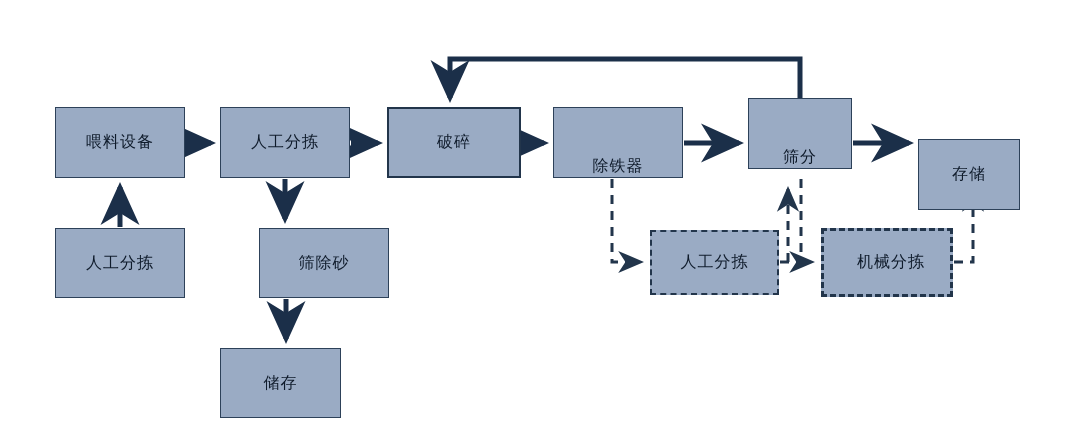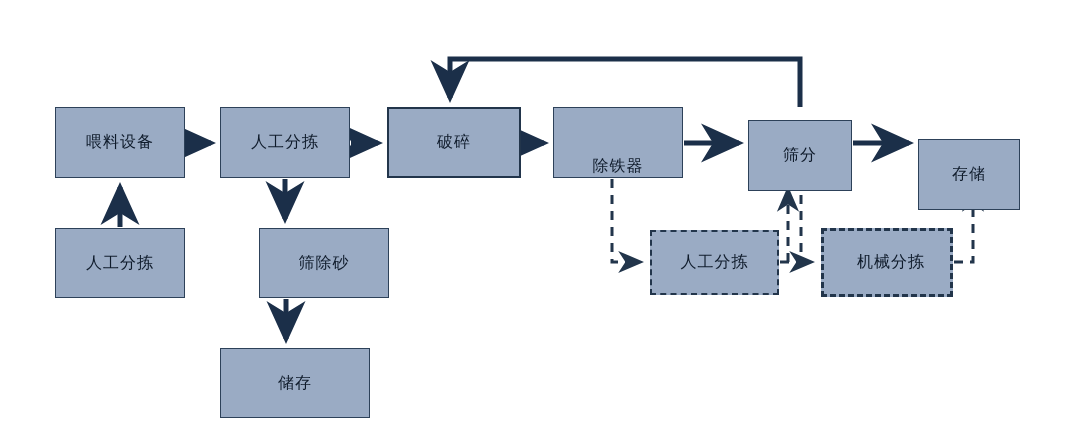--- a/index.html
+++ b/index.html
@@ -134,37 +134,37 @@
   </div>
 
   <div class="node emph" style="left:387px; top:107px; width:134px; height:71px;">
     <span class="node-label">破碎</span>
   </div>
 
   <div class="node" style="left:553px; top:107px; width:130px; height:71px;align-items:flex-end;">
     <span class="node-label">除铁器</span>
   </div>
 
-  <div class="node" style="left:748px; top:120px; width:104px; height:71px;">
+  <div class="node" style="left:748px; top:98px; width:104px; height:71px;align-items:flex-end;">
     <span class="node-label">筛分</span>
   </div>
 
   <div class="node" style="left:918px; top:107px; width:102px; height:71px;margin-top:32px;">
     <span class="node-label">存储</span>
   </div>
 
   <div class="node" style="left:55px; top:228px; width:130px; height:70px;">
     <span class="node-label">人工分拣</span>
   </div>
 
   <div class="node" style="left:220px; top:228px; width:130px; height:70px;margin-left:39px;">
     <span class="node-label">筛除砂</span>
   </div>
 
-  <div class="node" style="left:220px; top:348px; width:150px; height:70px;">
+  <div class="node" style="left:220px; top:348px; width:121px; height:70px;">
     <span class="node-label">储存</span>
   </div>
 
   <div class="node dashed" style="left:650px; top:230px; width:129px; height:65px;">
     <span class="node-label">人工分拣</span>
   </div>
 
   <div class="node dashed-thick" style="left:821px; top:228px; width:132px; height:69px;padding-left:8px;">
     <span class="node-label">机械分拣</span>
   </div>

